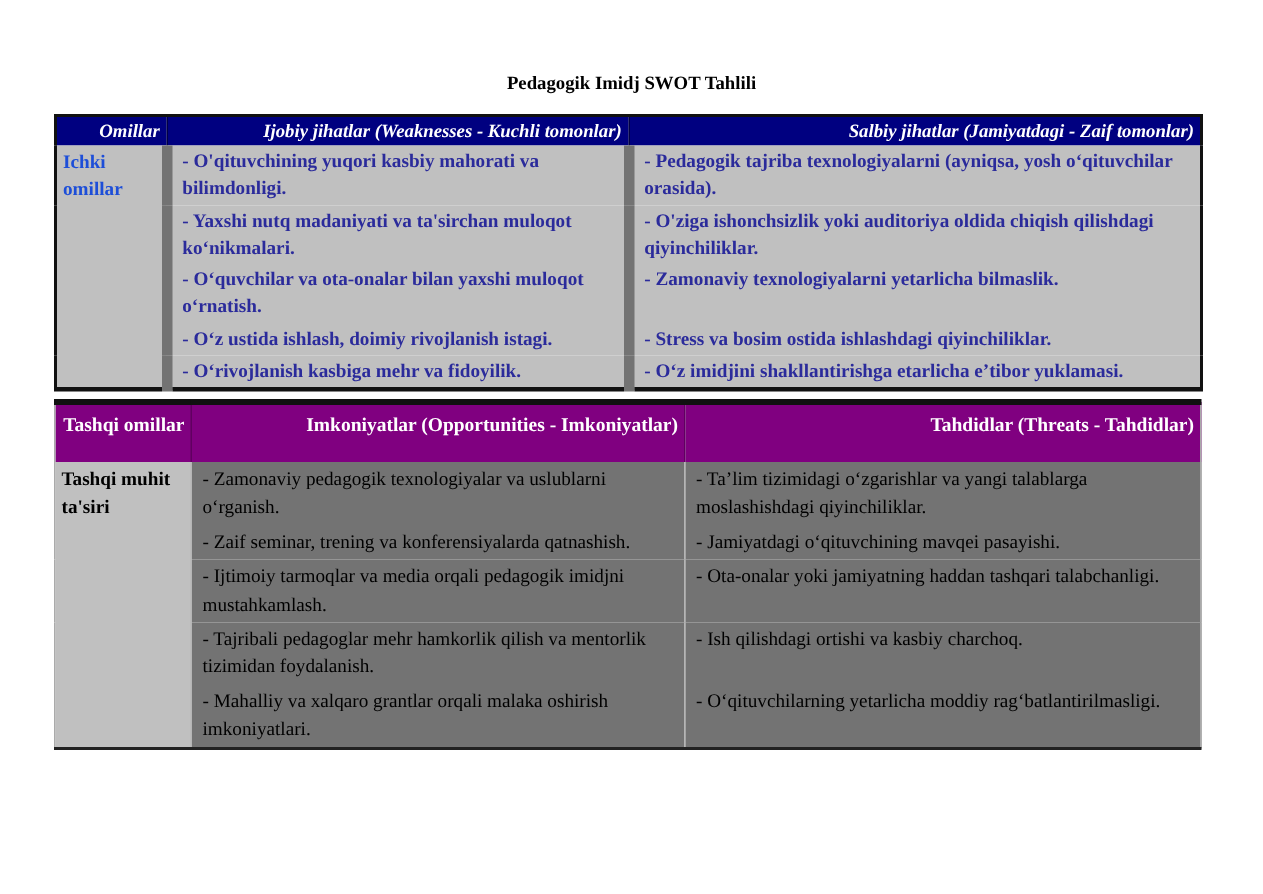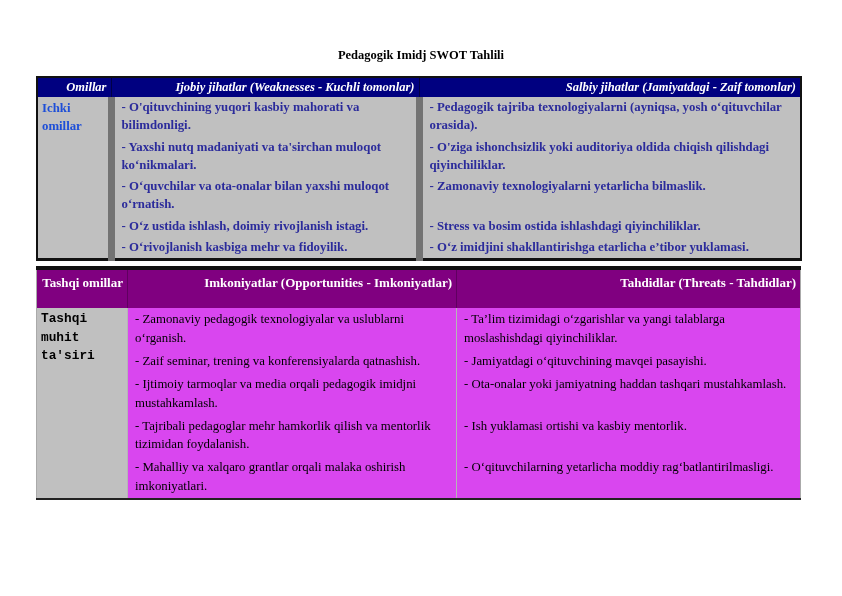--- a/index.html
+++ b/index.html
@@ -37,26 +37,26 @@
       border-left:1px solid #aaa;border-right:1px solid #aaa;}
   .t2 th{
     background:var(--table2-header-bg);color:#fff;
     font-weight:bold;font-size:13px;
     padding:5px 4px 3px 4px;text-align:right;vertical-align:top;height:30px;
     border-left:1px solid rgba(0,0,0,0.25);
   }
   .t2 th:first-child{border-left:none;}
   .t2 td{vertical-align:top;}
   .t2 td.cell{
-    background:#d946ef;color:#000;font-size:12.8px;line-height:1.43;
+    background:#737373;color:#000;font-size:12.8px;line-height:1.43;
     padding:2px 2px 3px 7px;border-left:1px solid #b5b5b5;
   }
   .t2 td.rlabel{
     background:var(--row-shade);font-weight:bold;color:#000;
-    font-size:12.8px;line-height:1.43;padding:2px 4px 0 4px;font-family:Liberation Mono, monospace;
+    font-size:12.8px;line-height:1.43;padding:2px 4px 0 4px;
   }
 </style>
 </head>
 <body>
 
 <div class="page">
 
   <p class="title">Pedagogik Imidj SWOT Tahlili</p>
 
   <div class="tables-wrap">
@@ -117,25 +117,25 @@
           <td class="rlabel" rowspan="5">Tashqi muhit ta'siri</td>
           <td class="cell">- Zamonaviy pedagogik texnologiyalar va uslublarni o‘rganish.</td>
           <td class="cell">- Ta’lim tizimidagi o‘zgarishlar va yangi talablarga moslashishdagi qiyinchiliklar.</td>
         </tr>
         <tr>
           <td class="cell">- Zaif seminar, trening va konferensiyalarda qatnashish.</td>
           <td class="cell">- Jamiyatdagi o‘qituvchining mavqei pasayishi.</td>
         </tr>
         <tr>
           <td class="cell">- Ijtimoiy tarmoqlar va media orqali pedagogik imidjni mustahkamlash.</td>
-          <td class="cell">- Ota-onalar yoki jamiyatning haddan tashqari mustahkamlash.</td>
+          <td class="cell">- Ota-onalar yoki jamiyatning haddan tashqari talabchanligi.</td>
         </tr>
         <tr>
           <td class="cell">- Tajribali pedagoglar mehr hamkorlik qilish va mentorlik tizimidan foydalanish.</td>
-          <td class="cell">- Ish yuklamasi ortishi va kasbiy mentorlik.</td>
+          <td class="cell">- Ish qilishdagi ortishi va kasbiy charchoq.</td>
         </tr>
         <tr>
           <td class="cell">- Mahalliy va xalqaro grantlar orqali malaka oshirish imkoniyatlari.</td>
           <td class="cell">- O‘qituvchilarning yetarlicha moddiy rag‘batlantirilmasligi.</td>
         </tr>
       </tbody>
     </table>
 
   </div>
 </div>

